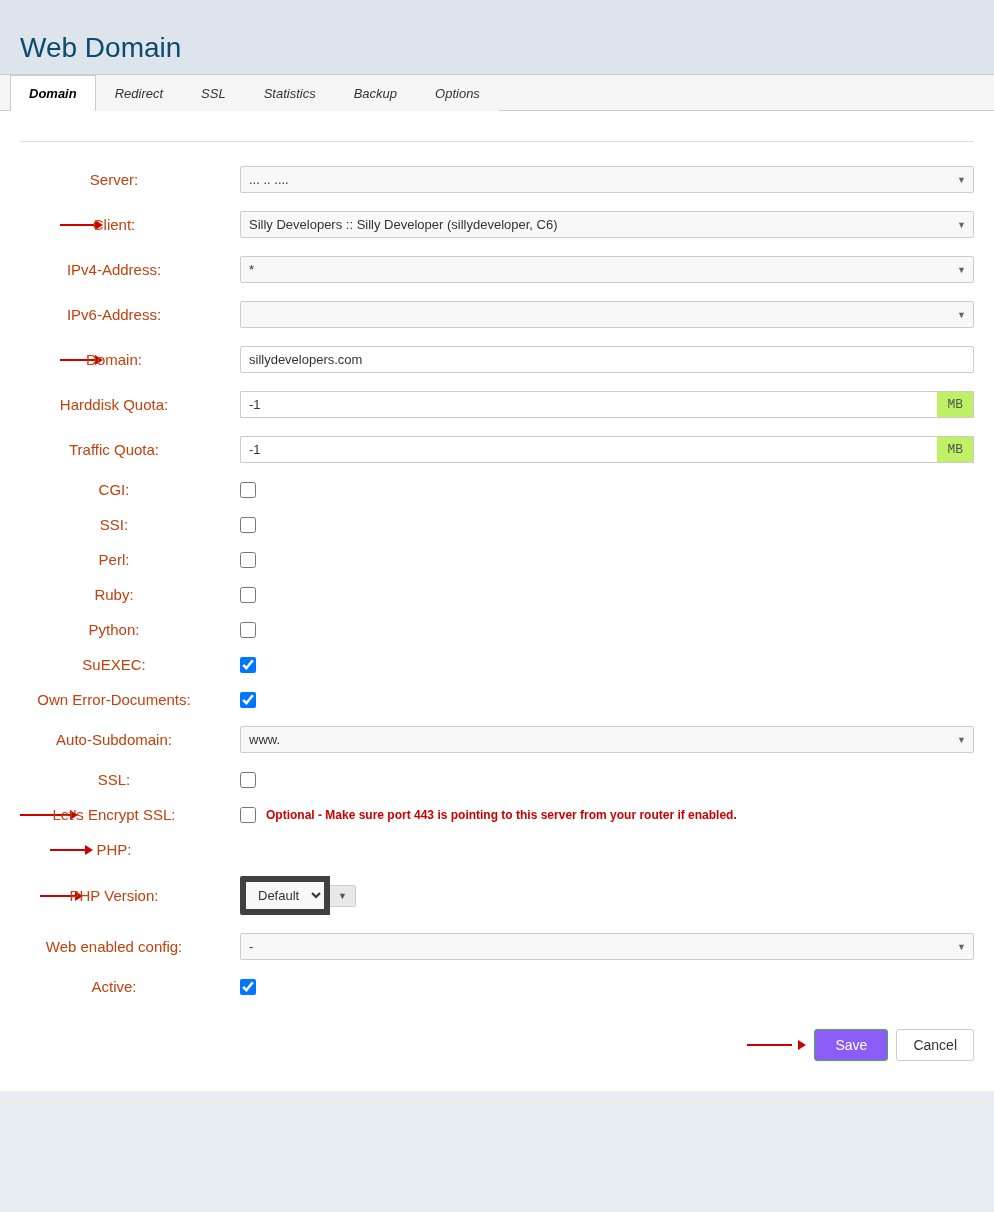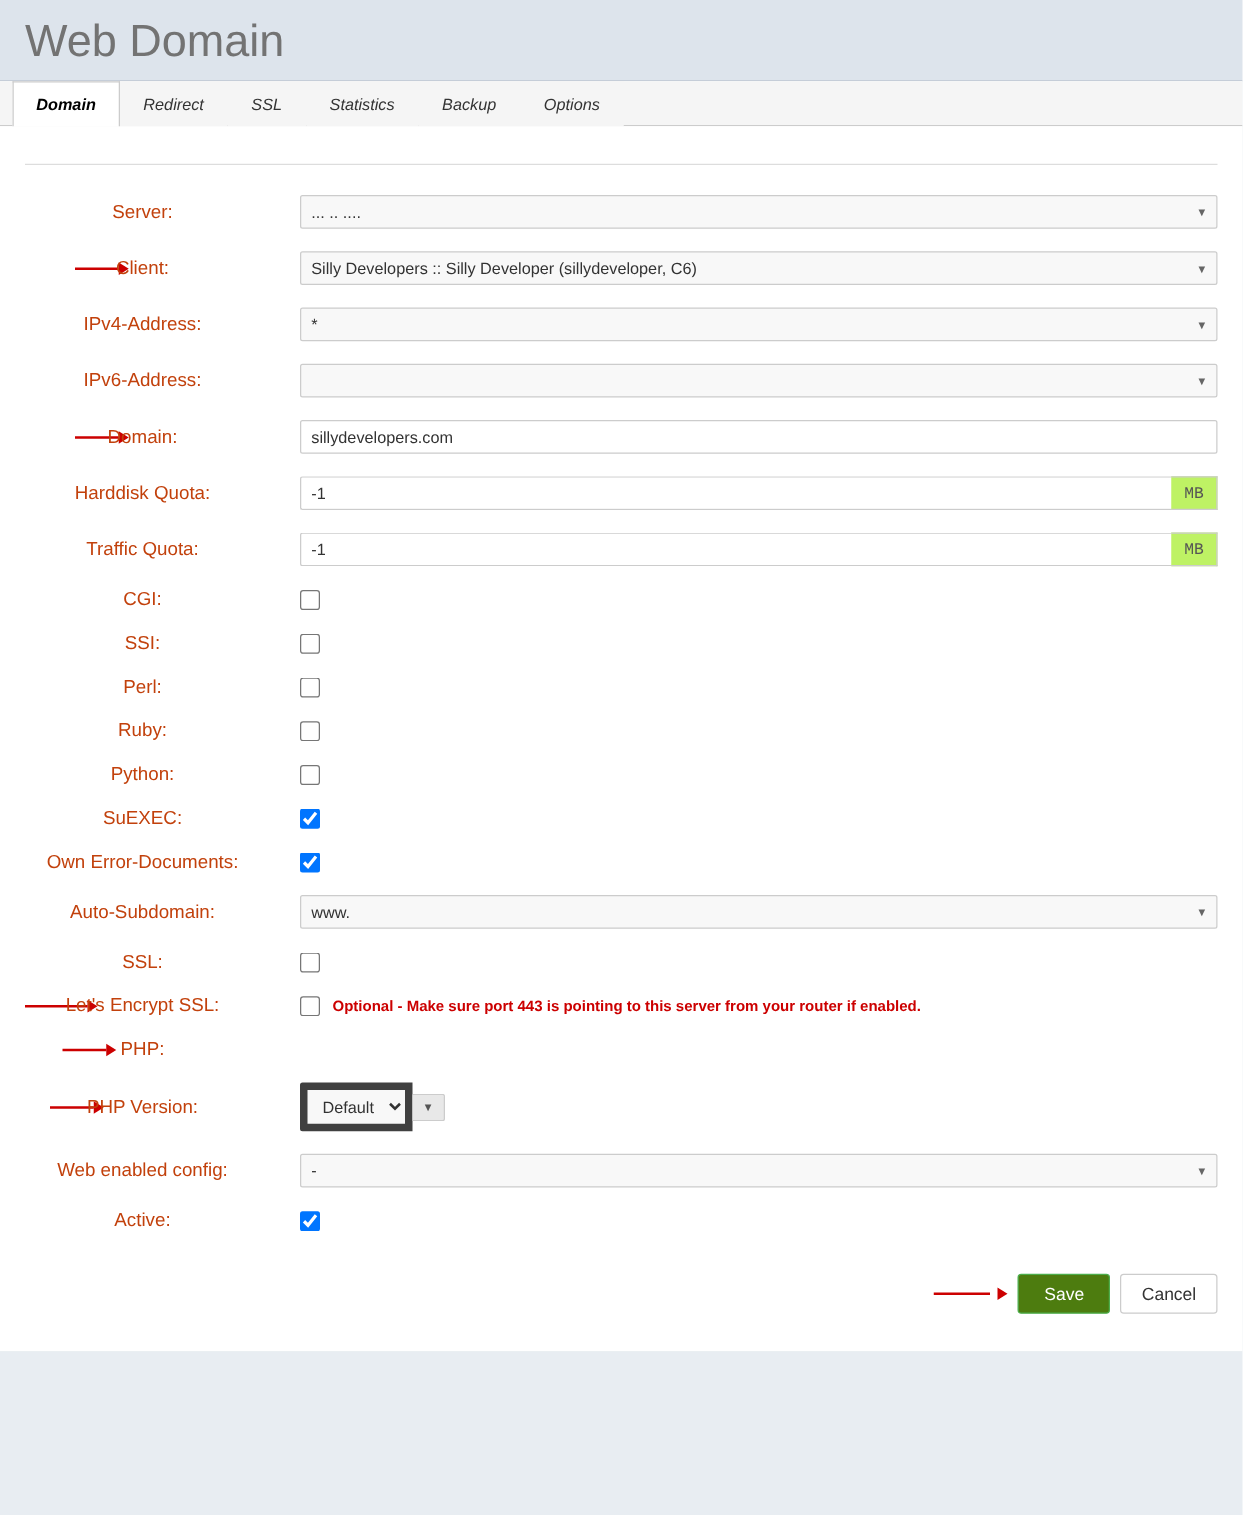--- a/index.html
+++ b/index.html
@@ -8,23 +8,24 @@
       font-size: 13px;
       background: #e8edf2;
       color: #333;
     }
     .page-header {
       background: #dde4ec;
       padding: 12px 20px 10px 20px;
       border-bottom: 1px solid #c5cdd8;
     }
     .page-header h1 {
-      font-size: 36px;
+      font-size: 28px;
       font-weight: normal;
-      color: #737373;
+      color: #0c4a6e;
+      margin-top: 20px;
     }
     .main-content {
       background: #fff;
       margin: 0;
       padding: 0;
     }
     
     .tabs {
       display: flex;
       border-bottom: 1px solid #ccc;
@@ -144,21 +145,21 @@
     }
     
     .btn-row {
       display: flex;
       justify-content: flex-end;
       padding: 20px 20px 10px 20px;
       gap: 8px;
       align-items: center;
     }
     .btn-save {
-      background: #4d7c0f;
+      background: #8b5cf6;
       color: #fff;
       border: 1px solid #4cae4c;
       padding: 7px 20px;
       font-size: 14px;
       border-radius: 3px;
       cursor: pointer;
     }
     .btn-cancel {
       background: #fff;
       color: #333;

